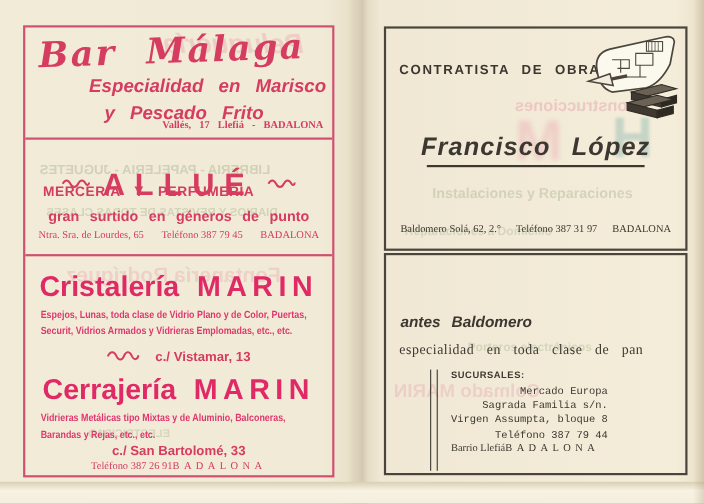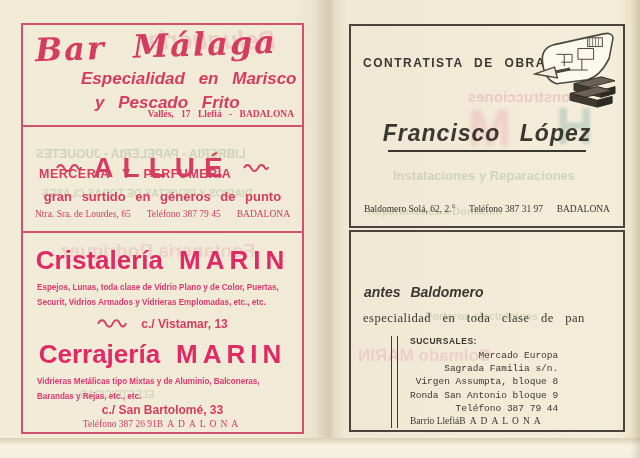--- a/index.html
+++ b/index.html
@@ -187,21 +187,20 @@
   <div class="rbox rbox2">
     <div class="pan-sub">antes Baldomero</div>
     <div class="pan-tag">especialidad en toda clase de pan</div>
     <div class="suc">
       <div class="suc-vline"></div>
       <div>
         <div class="suc-label">SUCURSALES:</div>
         <div class="suc-line">Mercado Europa</div>
         <div class="suc-line">Sagrada Familia s/n.</div>
         <div class="suc-line">Virgen Assumpta, bloque 8</div>
-        <div class="suc-line">Ronda San Antonio bloque 9</div>
         <div class="suc-line">Teléfono 387 79 44</div>
         <div class="suc-last">
           <span>Barrio Llefiá</span>
           <span class="spaced-city">BADALONA</span>
         </div>
       </div>
     </div>
   </div>
 
   <div class="gutter"></div>

